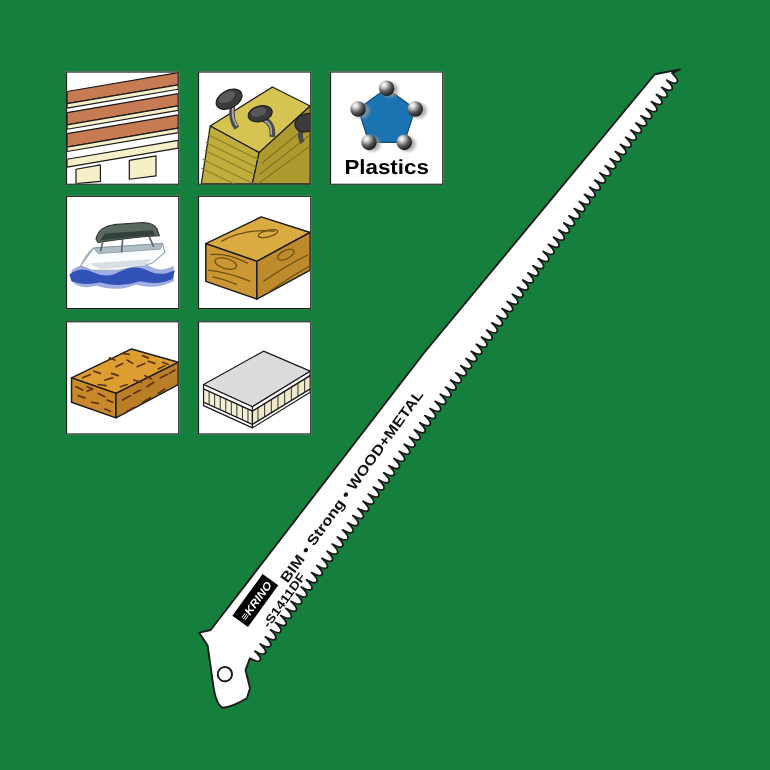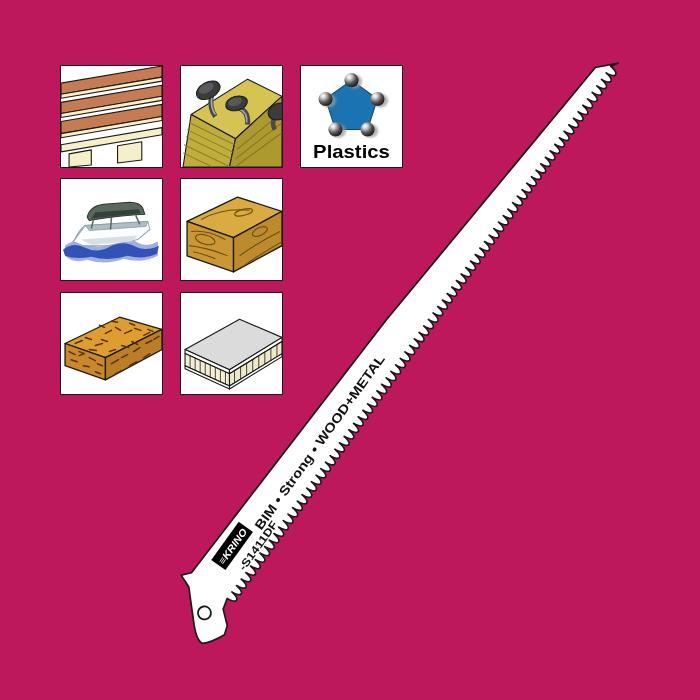--- a/index.html
+++ b/index.html
@@ -1,16 +1,16 @@
 <!DOCTYPE html>
 <html><head>
 <meta charset="utf-8">
 <style>
   html,body{margin:0;padding:0;background:#fff;}
-  .canvas{position:relative;width:700px;height:700px;background:#be185d;
+  .canvas{position:relative;width:700px;height:700px;background:#15803d;
           font-family:"Liberation Sans",sans-serif;overflow:hidden;}
   .tile{position:absolute;width:103px;height:103px;box-sizing:border-box;
         border:1.5px solid #1a1a1a;background:#fff;}
   .tile svg{width:100%;height:100%;display:block;}
   .blade-layer{position:absolute;left:0;top:0;width:700px;height:700px;}
   .blade-layer text{font-family:"Liberation Sans",sans-serif;}
 </style>
 </head>
 <body>
 

